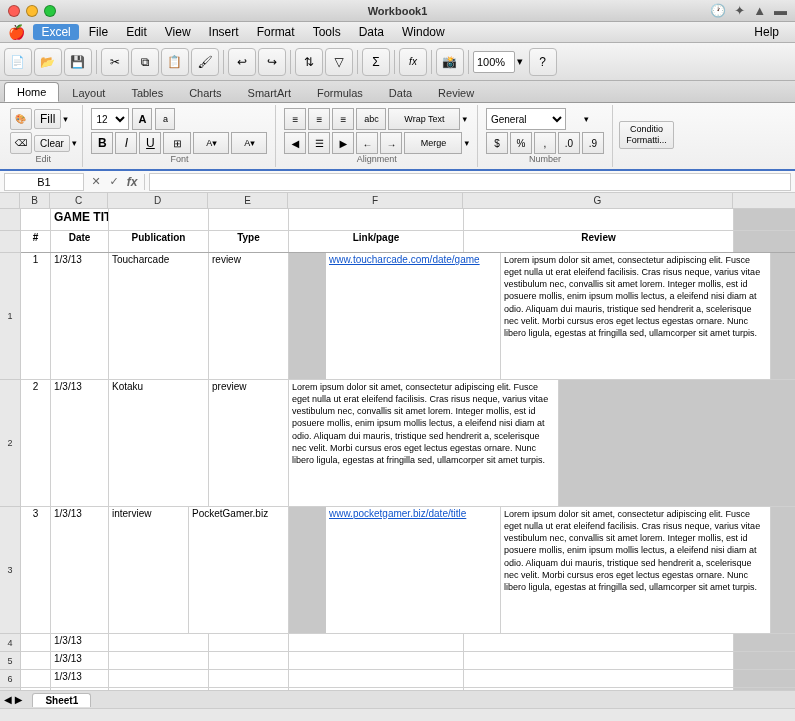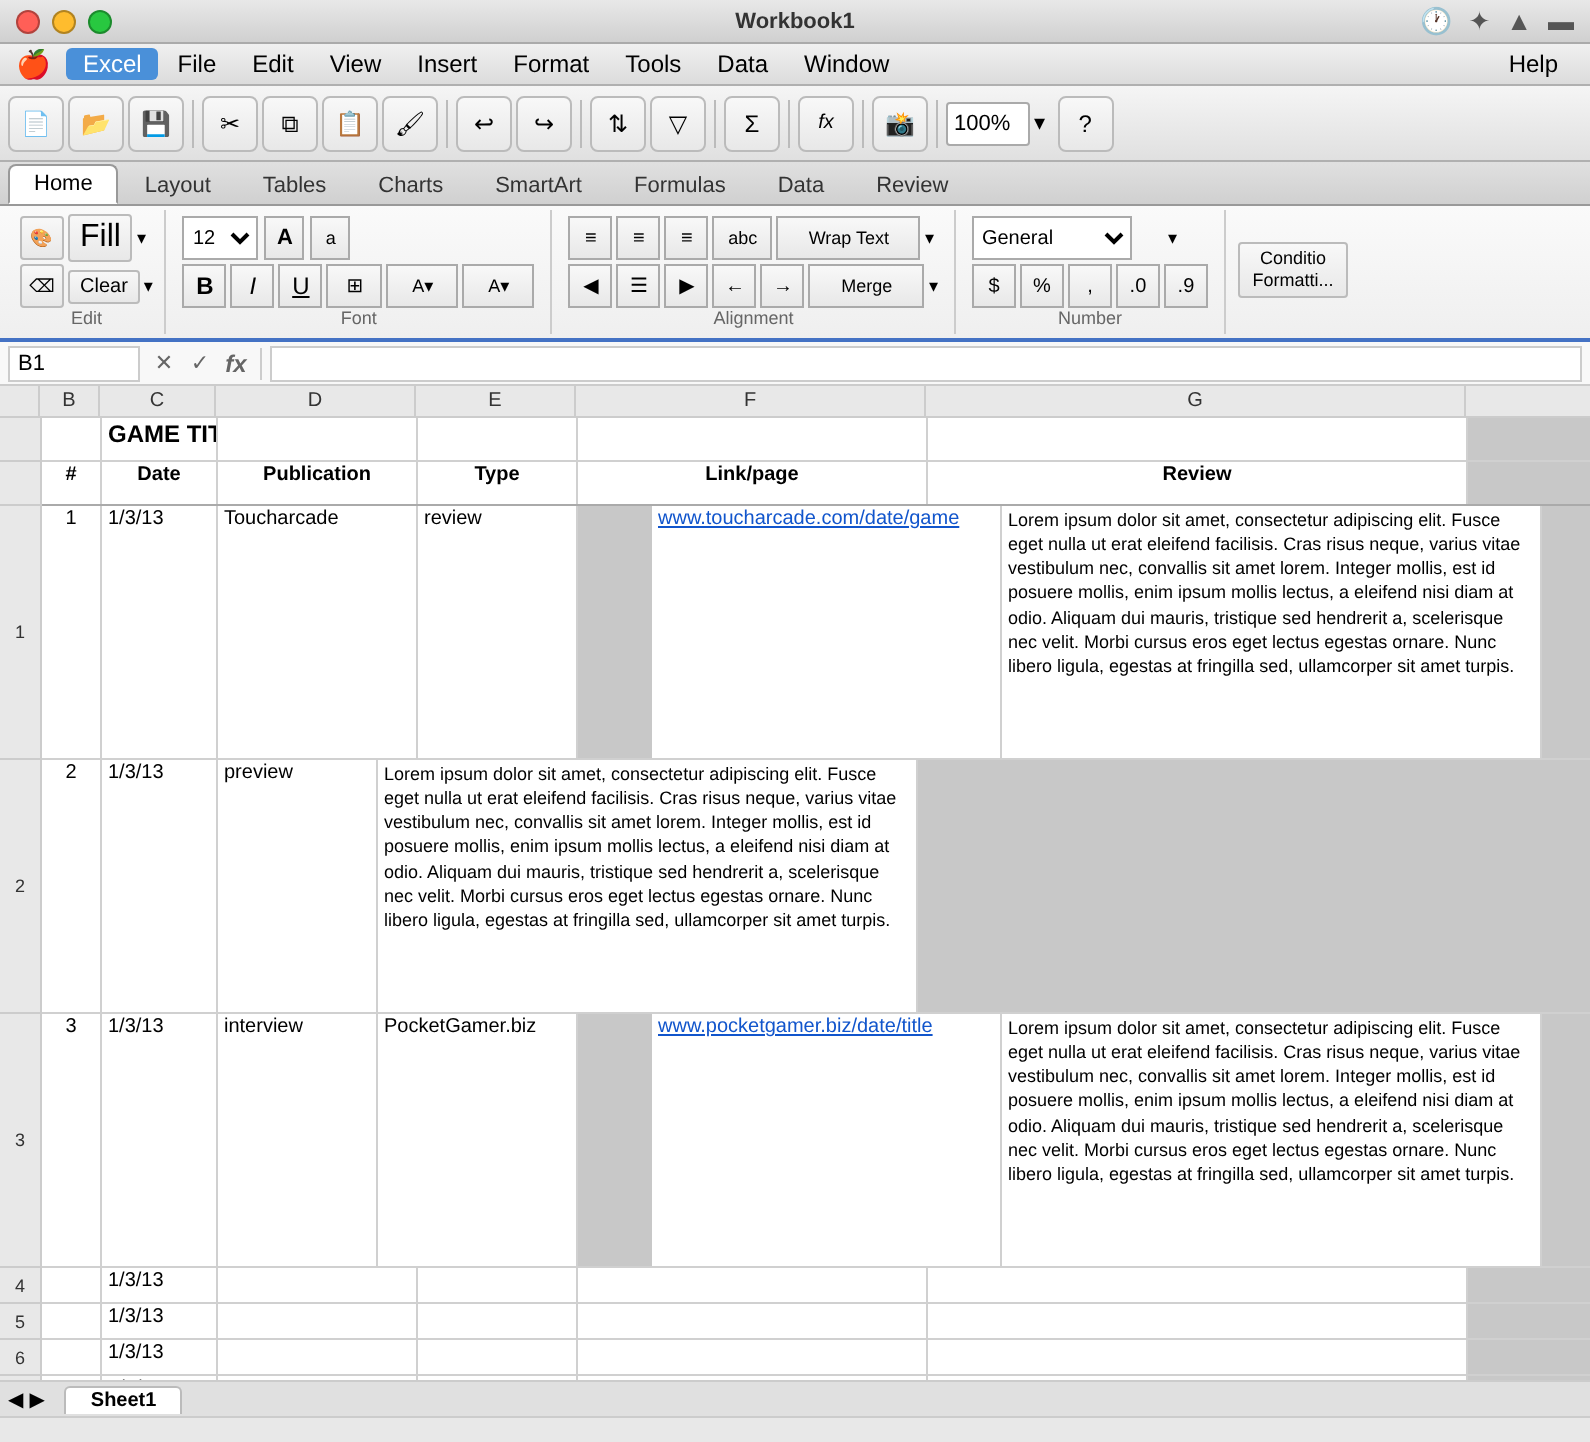--- a/index.html
+++ b/index.html
@@ -137,26 +137,27 @@
     .formula-bar {
       height: 22px;
       background: #f8f8f8;
       border-bottom: 1px solid #ccc;
       display: flex;
       align-items: center;
       padding: 0 4px;
       gap: 4px;
     }
     .cell-ref {
-      width: 66px;
+      width: 80px;
       height: 18px;
       border: 1px solid #ccc;
       background: #fff;
       font-size: 11px;
       padding: 0 4px;
+      text-align: center;
     }
     .formula-icons {
       display: flex; gap: 2px; align-items: center;
     }
     .formula-icon {
       width: 16px; height: 16px;
       display: flex; align-items: center; justify-content: center;
       font-size: 11px; cursor: pointer; color: #666;
     }
     .formula-divider { width: 1px; height: 16px; background: #ccc; }
@@ -373,21 +374,21 @@
   <div class="ribbon-tab">Data</div>
   <div class="ribbon-tab">Review</div>
 </div>
 
 <div class="ribbon-content" style="height:68px; display:flex; background: linear-gradient(to bottom, #fafafa, #efefef); border-bottom:2px solid #4472c4; padding:2px 4px; gap:0; align-items:stretch;">
 
   <div class="rsec" style="padding: 3px 6px;">
     <div class="rsec-content" style="flex-direction:column; align-items:flex-start; gap:2px; justify-content:center;">
       <div style="display:flex; align-items:center; gap:2px; height:22px;">
         <div style="width:22px;height:22px;background:linear-gradient(to bottom,#f8f8f8,#e8e8e8);border:1px solid #bbb;border-radius:2px;display:flex;align-items:center;justify-content:center;font-size:9px;">🎨</div>
-        <span style="font-size:16px; background:linear-gradient(to bottom,#f8f8f8,#e8e8e8);border:1px solid #bbb;border-radius:2px;padding:2px 5px;cursor:pointer;">Fill</span>
+        <span style="font-size:12px; background:linear-gradient(to bottom,#f8f8f8,#e8e8e8);border:1px solid #bbb;border-radius:2px;padding:2px 5px;cursor:pointer;">Fill</span>
         <span style="font-size:9px; cursor:pointer;">▾</span>
       </div>
       <div style="display:flex; align-items:center; gap:2px; height:22px;">
         <div style="width:22px;height:22px;background:linear-gradient(to bottom,#f8f8f8,#e8e8e8);border:1px solid #bbb;border-radius:2px;display:flex;align-items:center;justify-content:center;font-size:9px;">⌫</div>
         <span style="font-size:10px; background:linear-gradient(to bottom,#f8f8f8,#e8e8e8);border:1px solid #bbb;border-radius:2px;padding:2px 5px;cursor:pointer;">Clear</span>
         <span style="font-size:9px; cursor:pointer;">▾</span>
       </div>
     </div>
     <div class="rsec-name">Edit</div>
   </div>
@@ -528,20 +529,21 @@
         <div class="grid-cell col-e">review</div>
         <div class="grid-cell col-f link">www.toucharcade.com/date/game</div>
         <div class="grid-cell col-g review-cell">
           <span class="review-wrap">Lorem ipsum dolor sit amet, consectetur adipiscing elit. Fusce eget nulla ut erat eleifend facilisis. Cras risus neque, varius vitae vestibulum nec, convallis sit amet lorem. Integer mollis, est id posuere mollis, enim ipsum mollis lectus, a eleifend nisi diam at odio. Aliquam dui mauris, tristique sed hendrerit a, scelerisque nec velit. Morbi cursus eros eget lectus egestas ornare. Nunc libero ligula, egestas at fringilla sed, ullamcorper sit amet turpis.</span>
         </div>
       </div>
 
       <div class="grid-row" style="height:127px;">
         <div class="grid-cell col-b" style="justify-content:center;">2</div>
         <div class="grid-cell col-c">1/3/13</div>
+        <div class="grid-cell col-d">Kotaku</div>
         <div class="grid-cell col-e">preview</div>
         <div class="grid-cell col-g review-cell">
           <span class="review-wrap">Lorem ipsum dolor sit amet, consectetur adipiscing elit. Fusce eget nulla ut erat eleifend facilisis. Cras risus neque, varius vitae vestibulum nec, convallis sit amet lorem. Integer mollis, est id posuere mollis, enim ipsum mollis lectus, a eleifend nisi diam at odio. Aliquam dui mauris, tristique sed hendrerit a, scelerisque nec velit. Morbi cursus eros eget lectus egestas ornare. Nunc libero ligula, egestas at fringilla sed, ullamcorper sit amet turpis.</span>
         </div>
       </div>
 
       <div class="grid-row" style="height:127px;">
         <div class="grid-cell col-b" style="justify-content:center;">3</div>
         <div class="grid-cell col-c">1/3/13</div>
         <div class="grid-cell col-e">interview</div>

